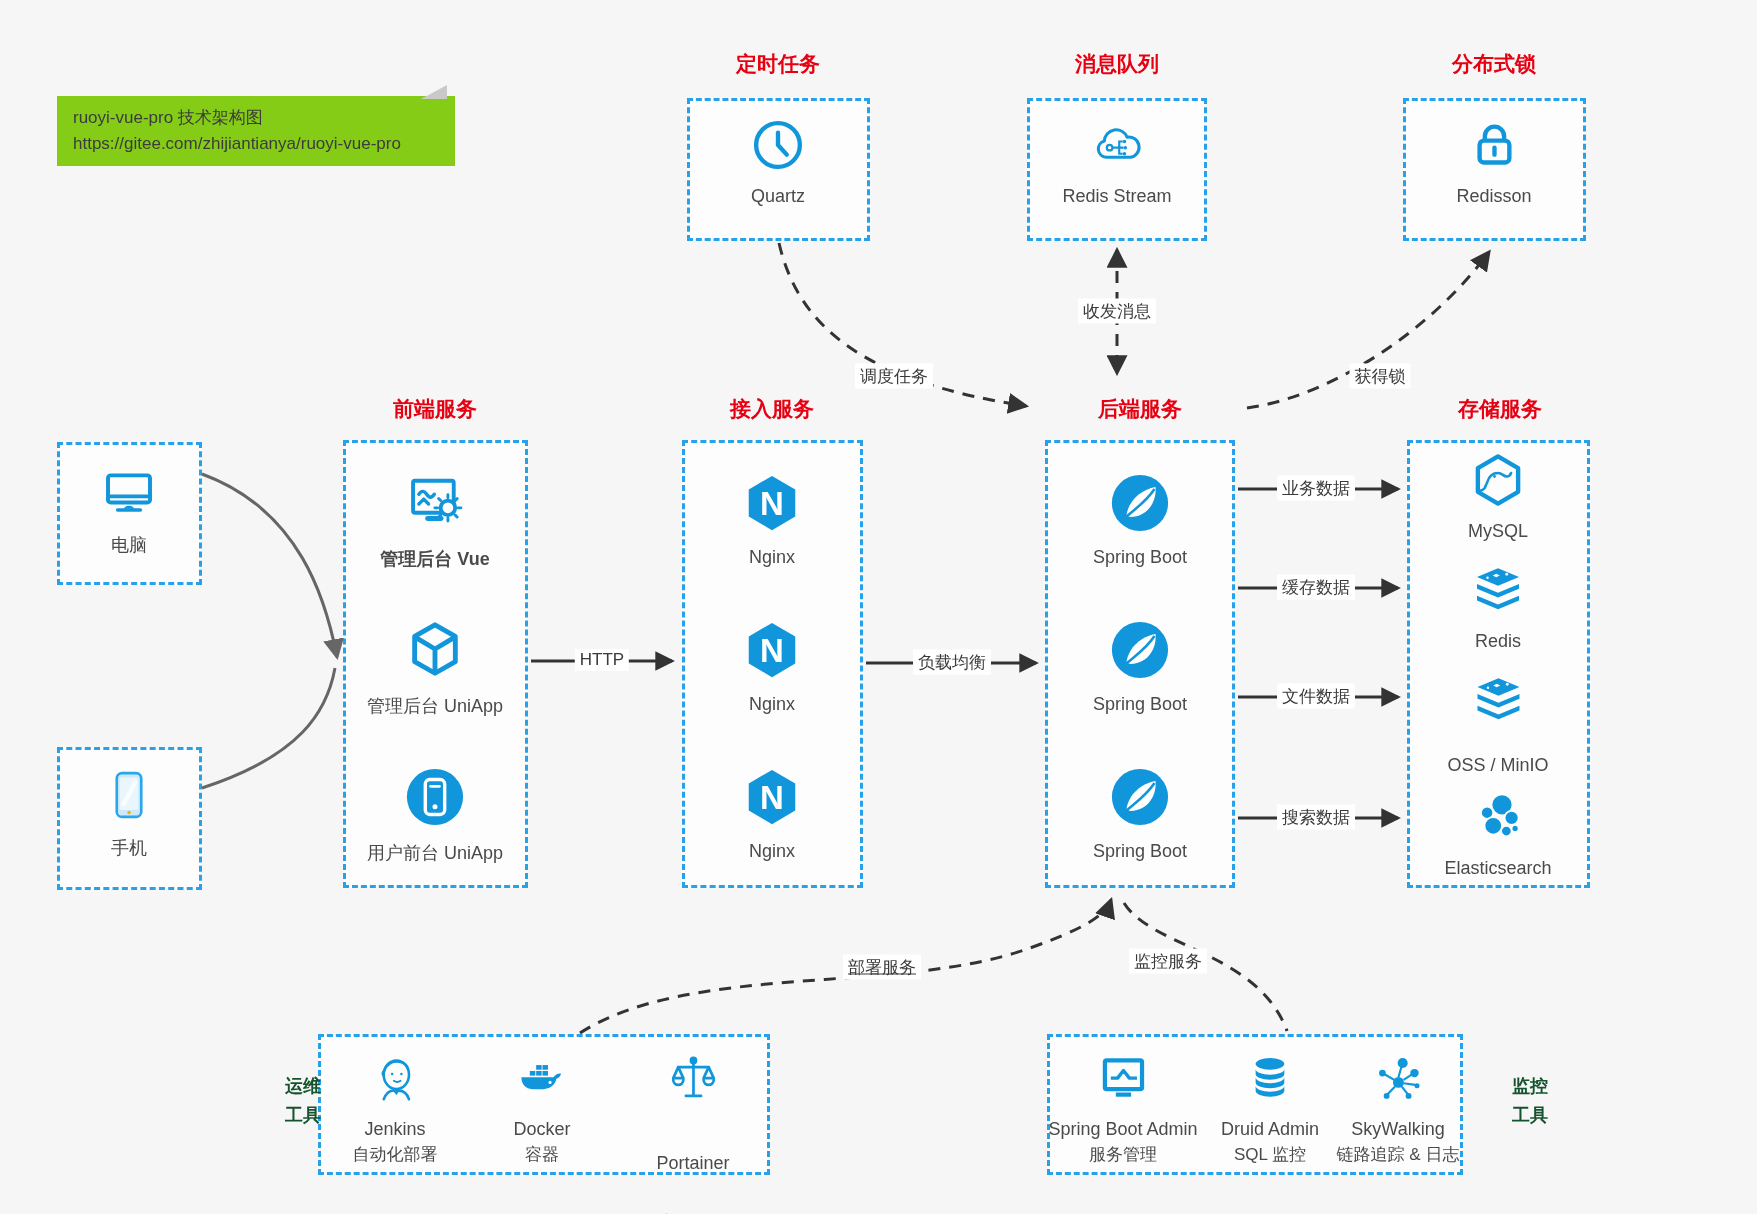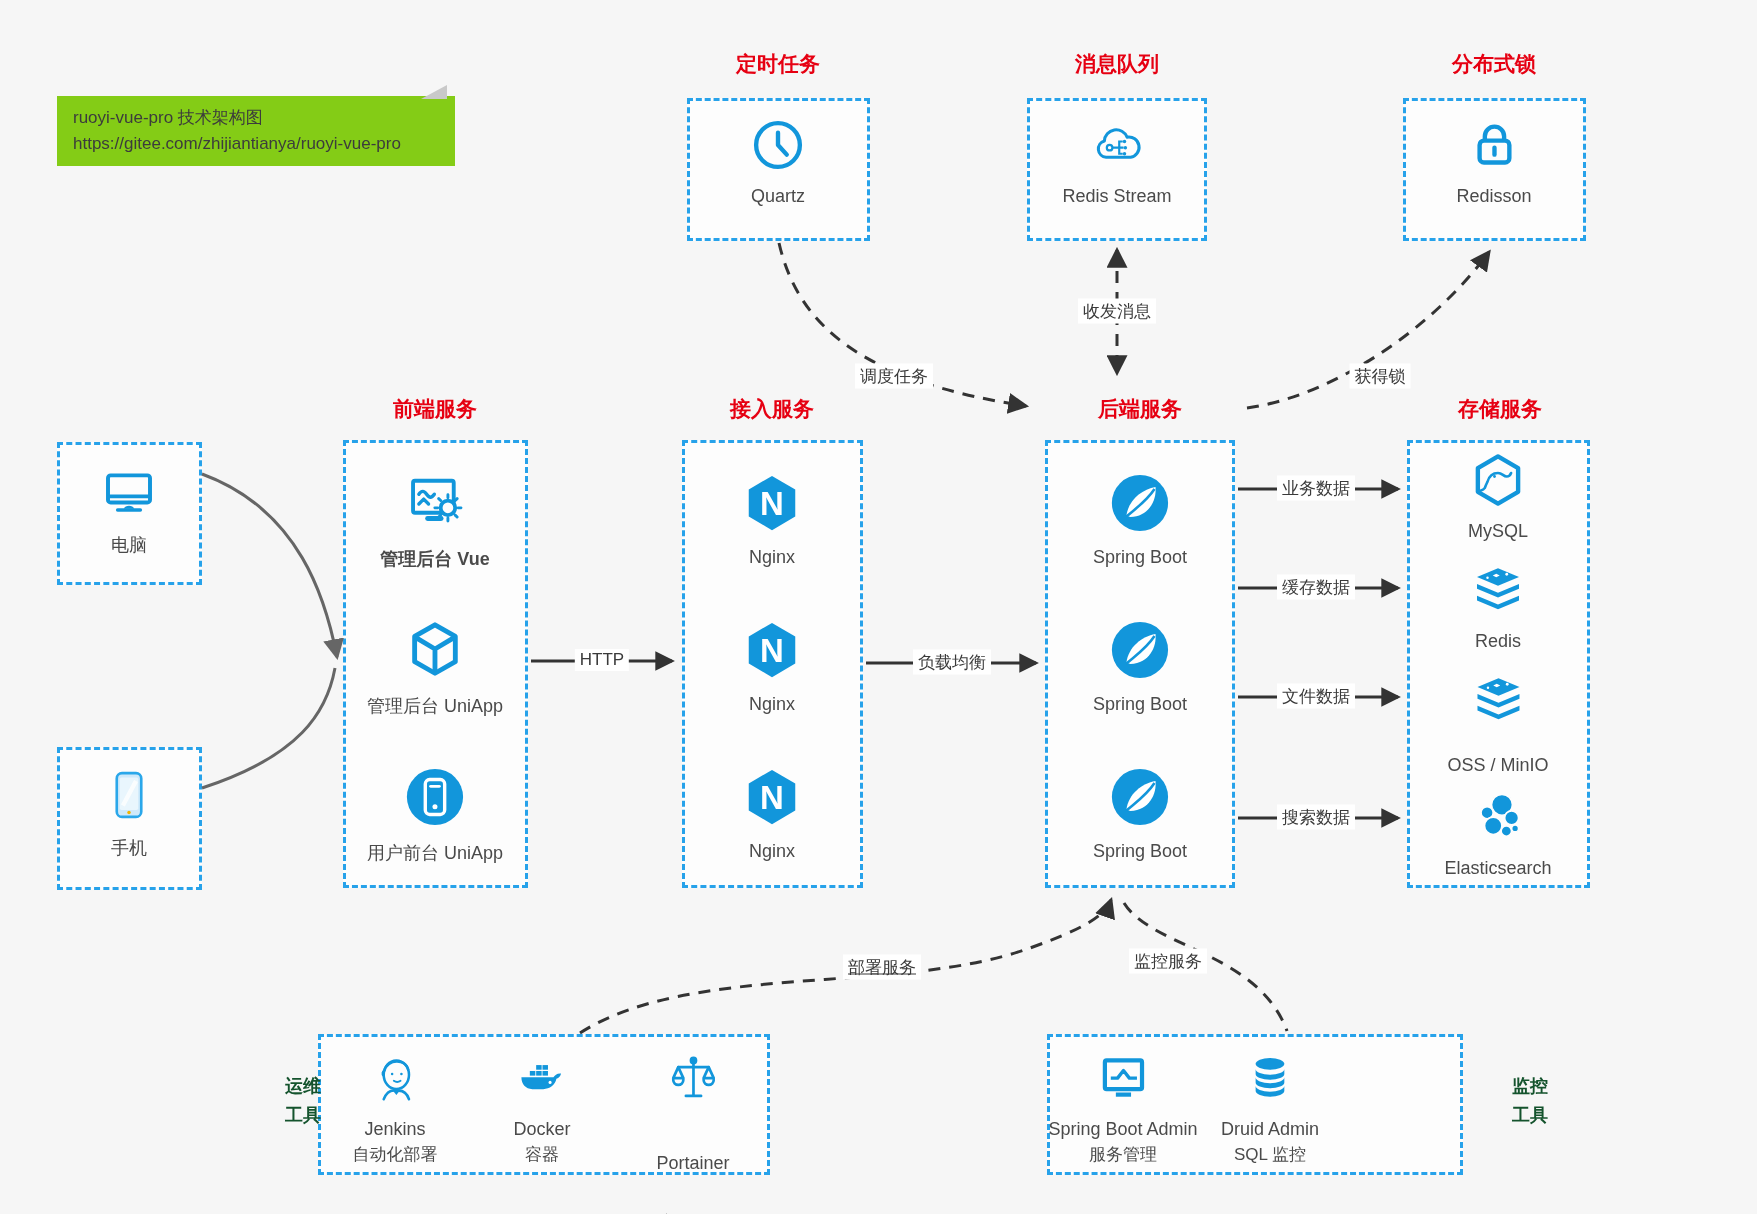--- a/index.html
+++ b/index.html
@@ -286,20 +286,38 @@
   <div class="item" style="left:1270px;top:1052px;">
     <svg class="icon" width="54" height="54" viewBox="0 0 64 64" fill="#1296db">
       <ellipse cx="32" cy="14" rx="17" ry="7"></ellipse>
       <path d="M15 20 a17 7 0 0 0 34 0 v6 a17 7 0 0 1 -34 0 z"></path>
       <path d="M15 30 a17 7 0 0 0 34 0 v6 a17 7 0 0 1 -34 0 z"></path>
       <path d="M15 40 a17 7 0 0 0 34 0 v6 a17 7 0 0 1 -34 0 z"></path>
     </svg>
     <div class="item-label">Druid Admin</div>
     <div class="item-desc">SQL 监控</div>
   </div>
+  <div class="item" style="left:1398px;top:1052px;">
+    <svg class="icon" width="54" height="54" viewBox="0 0 64 64">
+      <g stroke="#1296db" stroke-width="2.6">
+        <path d="M33 30 L37 16 M28 33 L16 26 M39 33 L50 26 M29 41 L20 50 M37 41 L44 50 M39 37 L53 39"></path>
+      </g>
+      <g fill="#1296db">
+        <circle cx="33" cy="36" r="6.5"></circle>
+        <circle cx="38" cy="13" r="6"></circle>
+        <circle cx="14" cy="25" r="4"></circle>
+        <circle cx="52" cy="25" r="5"></circle>
+        <circle cx="19" cy="52" r="3.5"></circle>
+        <circle cx="45" cy="52" r="3.5"></circle>
+        <circle cx="55" cy="40" r="3"></circle>
+      </g>
+    </svg>
+    <div class="item-label">SkyWalking</div>
+    <div class="item-desc">链路追踪 &amp; 日志</div>
+  </div>
 
   <svg class="overlay" width="1757" height="1214" viewBox="0 0 1757 1214">
     <defs>
       <marker id="mDark" viewBox="0 0 10 10" refX="8.5" refY="5" markerWidth="7" markerHeight="7" orient="auto-start-reverse">
         <path d="M0 0 L10 5 L0 10 Z" fill="#333333"></path>
       </marker>
       <marker id="mGray" viewBox="0 0 10 10" refX="8.5" refY="5" markerWidth="7" markerHeight="7" orient="auto-start-reverse">
         <path d="M0 0 L10 5 L0 10 Z" fill="#666666"></path>
       </marker>
     </defs>

